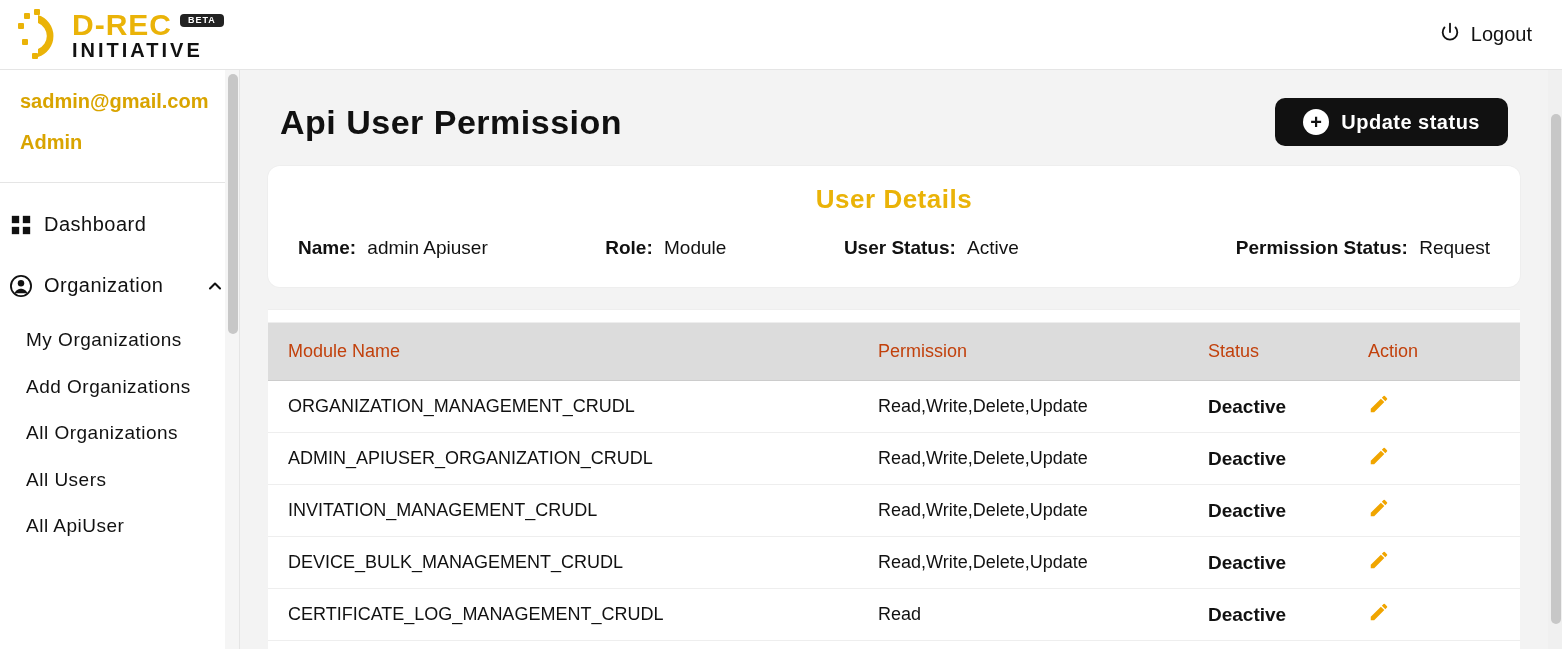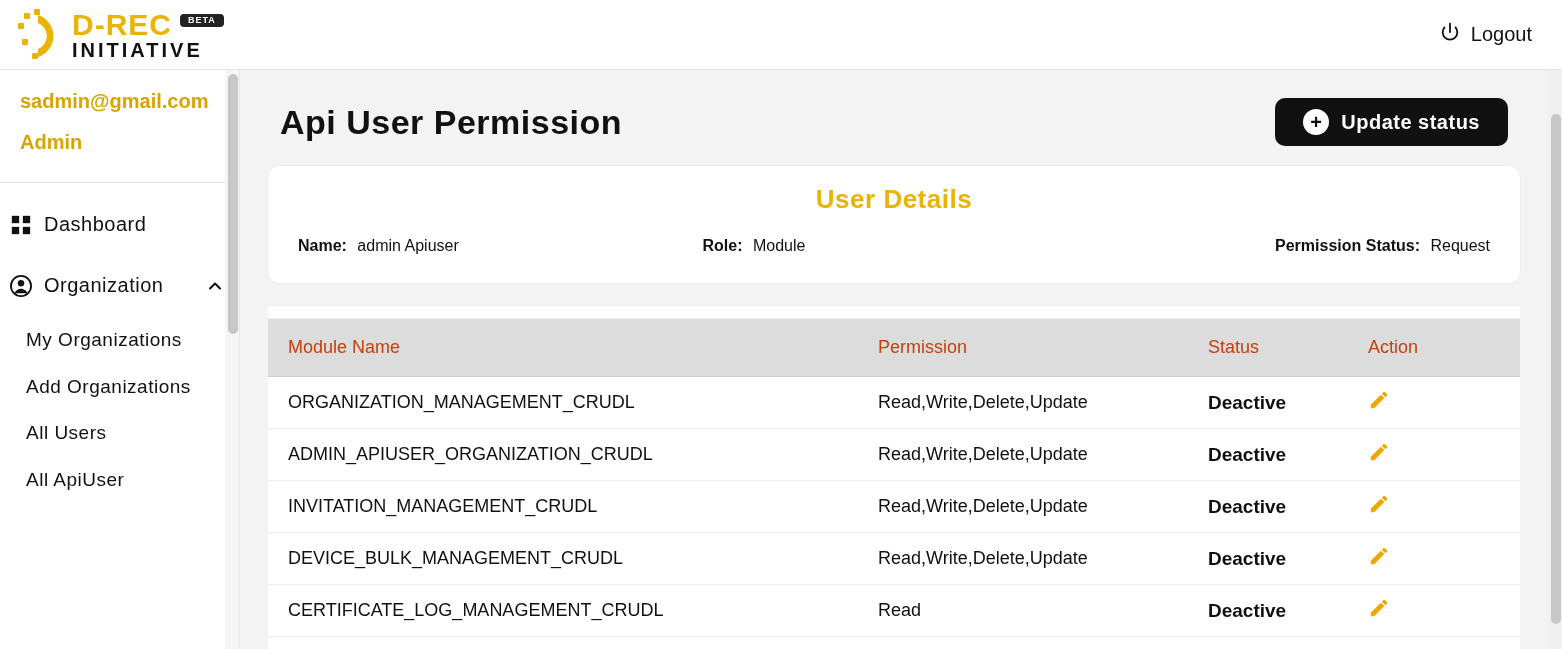--- a/index.html
+++ b/index.html
@@ -44,21 +44,21 @@
 
   .page-head { display:flex; align-items:center; padding: 28px 40px 20px 40px; background:#f3f3f3;}
   .page-title { font-size:34px; font-weight:800; letter-spacing:0.5px;}
   .head-spacer { flex:1; }
   .btn { background:#111; color:#fff; border:none; border-radius:10px; height:48px; padding:0 28px; font-size:20px; font-weight:600; display:inline-flex; align-items:center; gap:12px; cursor:pointer; margin-left:18px; letter-spacing:0.5px;}
   .btn .circ-plus { width:26px; height:26px; border-radius:50%; background:#fff; color:#111; display:inline-flex; align-items:center; justify-content:center; font-weight:700; font-size:20px; line-height:1;}
   .btn svg { width:22px; height:22px; stroke:#fff;}
 
   .card { background:#fff; margin:0 28px; border-radius:12px; padding: 18px 0 28px 0; box-shadow: 0 0 0 1px rgba(0,0,0,0.02);}
   .card-title { text-align:center; color:#eab308; font-size:26px; font-weight:800; margin-bottom:22px; letter-spacing:0.5px;}
-  .details-row { display:flex; padding: 0 30px; font-size:16px; gap:18px;}
+  .details-row { display:flex; padding: 0 30px; font-size:19px; gap:18px;}
   .details-row > div { flex:1 1 auto; white-space:nowrap;}
   .details-row .lbl { font-weight:700; }
   .details-row .val { font-weight:400; margin-left:6px;}
 
   .table-wrap { margin: 22px 28px 0 28px; background:#fff; border-radius:6px; }
   .gap-bar { height:14px; background:#fff; border-bottom:1px solid #eee; border-top:1px solid #eee;}
   table { width:100%; border-collapse:collapse; }
   thead th { background:#dcdcdc; text-align:left; font-size:18px; font-weight:500; color:#c2410c; padding:18px 20px; border-bottom:1px solid #ccc;}
   tbody td { font-size:18px; padding:12px 20px; border-bottom:1px solid #eee; vertical-align:middle;}
   tbody td.status-cell { font-weight:600; font-size:19px;}
@@ -142,20 +142,21 @@
         <span class="chev">
           <svg viewBox="0 0 24 24" fill="none" stroke="#111" stroke-width="2.5" stroke-linecap="round" stroke-linejoin="round">
               <polyline points="6 15 12 9 18 15"></polyline>
             </svg>
         </span>
       </div>
 
       <div style="height:10px"></div>
       <div class="nav-sub">My Organizations</div>
       <div class="nav-sub">Add Organizations</div>
+      <div class="nav-sub">All Organizations</div>
       <div class="nav-sub">All Users</div>
       <div class="nav-sub">All ApiUser</div>
     </div>
     <div class="fake-scrollbar">
       <div class="fake-scrollbar-thumb"></div>
     </div>
   </div>
 
   <div class="main-col">
     <div class="main-scroll">
@@ -172,20 +173,24 @@
         <div class="card">
           <div class="card-title">User Details</div>
           <div class="details-row">
             <div>
               <span class="lbl">Name:</span>
               <span class="val">admin Apiuser</span>
             </div>
             <div>
               <span class="lbl">Role:</span>
               <span class="val">Module</span>
+            </div>
+            <div>
+              <span class="lbl">User Status:</span>
+              <span class="val">Active</span>
             </div>
             <div style="text-align:right">
               <span class="lbl">Permission Status:</span>
               <span class="val">Request</span>
             </div>
           </div>
         </div>
 
         <div class="table-wrap">
           <div class="gap-bar"></div>

